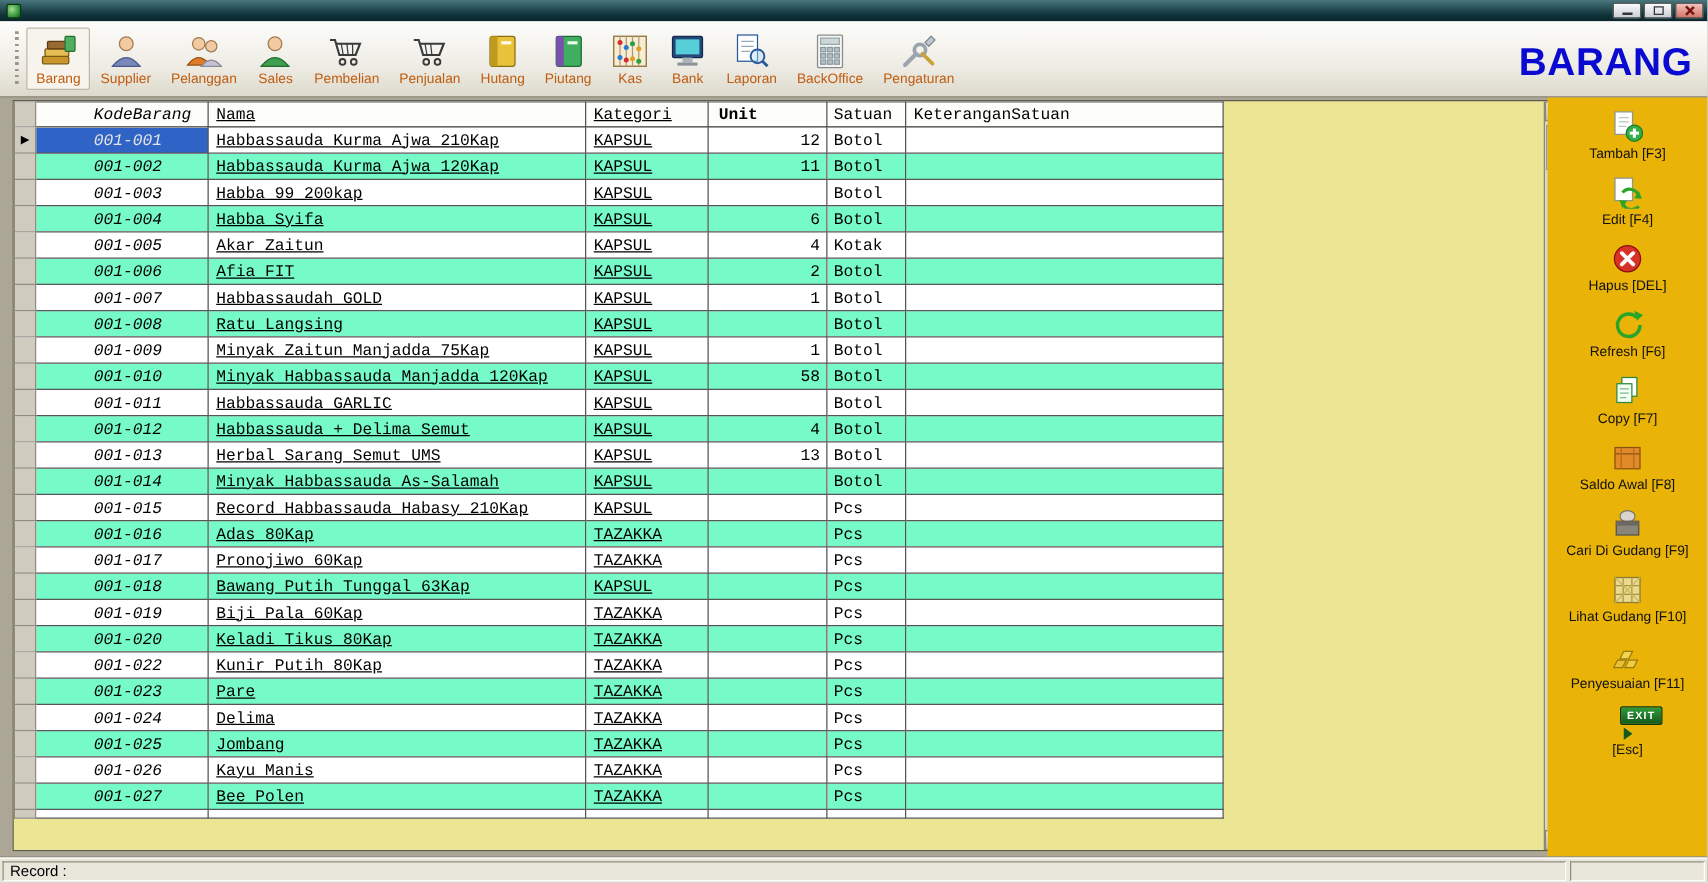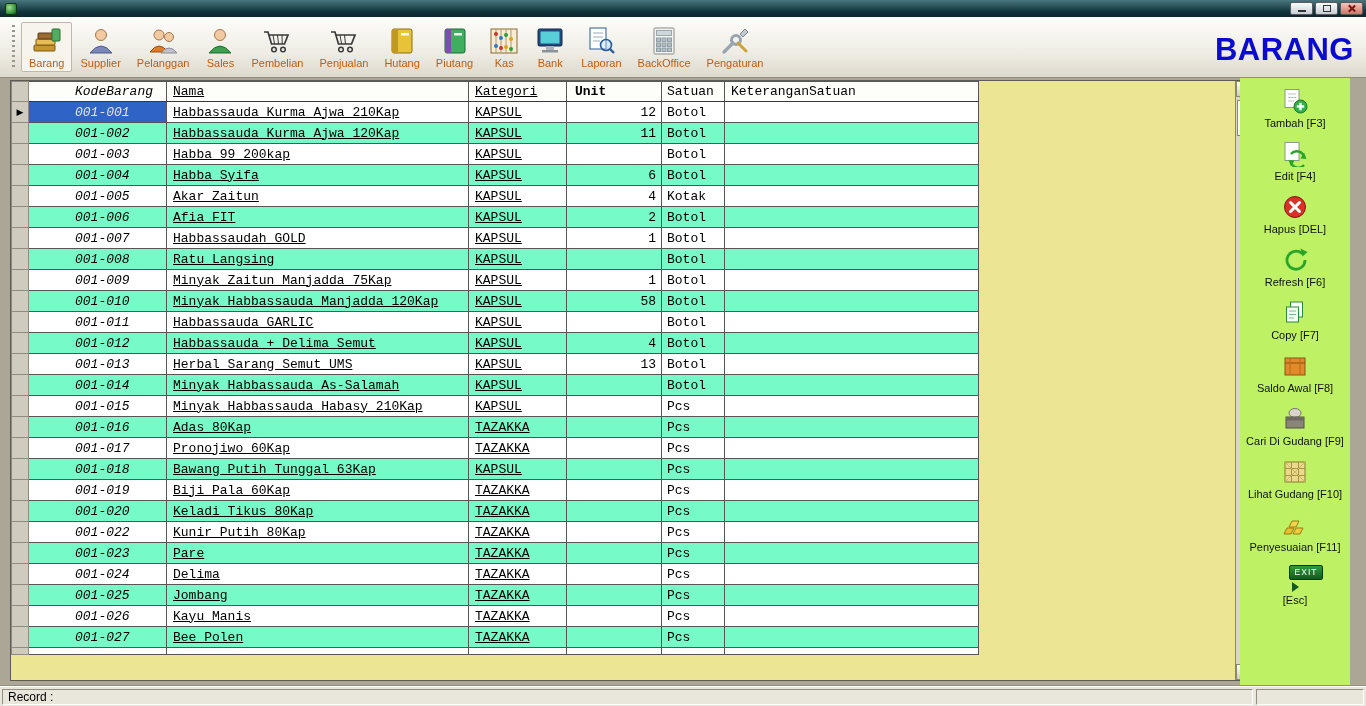--- a/index.html
+++ b/index.html
@@ -61,27 +61,27 @@
     background:#dad6ca; border-left:1px solid #8a867a; }
   .sb-btn { position:absolute; left:0; width:15px; height:16px; border:1px solid #8a867a;
     background:linear-gradient(#ffffff,#cfcbbf); display:flex; align-items:center; justify-content:center; }
   .sb-up { top:0; } .sb-down { bottom:0; }
   .arr-up { width:0; height:0; border-left:4px solid transparent; border-right:4px solid transparent; border-bottom:5px solid #1a1a1a; }
   .arr-down { width:0; height:0; border-left:4px solid transparent; border-right:4px solid transparent; border-top:5px solid #1a1a1a; }
   .sb-thumb { position:absolute; left:1px; top:19px; width:13px; height:36px;
     border:1px solid #8a867a; background:linear-gradient(90deg,#fdfdfb,#cbc7bb); }
 
   
-  .sidebar { position:absolute; right:16px; top:78px; bottom:20px; width:110px;
-    background:#bef264; display:flex; flex-direction:column; align-items:center; padding-top:9px; gap:11px; }
+  .sidebar { position:absolute; right:0; top:78px; bottom:20px; width:128px;
+    background:#eab308; display:flex; flex-direction:column; align-items:center; padding-top:9px; gap:11px; }
   .side-btn { display:flex; flex-direction:column; align-items:center; width:104px; }
   .side-btn .sicon { height:28px; display:flex; align-items:center; justify-content:center; }
   .side-btn .lbl { font-size:11px; color:#111; margin-top:2px; white-space:nowrap; }
   .exit-badge { width:34px; height:15px; background:linear-gradient(#2f9a3c,#135a1d);
-    border:1px solid #0b3a11; border-radius:2px; color:#fff; font-size:8.5px; font-weight:normal;
+    border:1px solid #0b3a11; border-radius:2px; color:#fff; font-size:8.5px; font-weight:bold;
     display:flex; align-items:center; justify-content:center; letter-spacing:1px;margin-left:22px; }
   .exit-arrow { width:0; height:0; margin-top:2px; border-top:5px solid transparent;
     border-bottom:5px solid transparent; border-left:7px solid #135a1d; }
 
   
   .statusbar { position:absolute; bottom:0; left:0; right:0; height:20px; background:#e9e6db;
     border-top:1px solid #fff; box-shadow:0 -1px 0 #928e80; display:flex; align-items:center; padding:1px 2px; gap:3px; }
   .status-cell { height:16px; border:1px solid; border-color:#928e80 #fff #fff #928e80;
     display:flex; align-items:center; padding-left:5px; font-size:12px; color:#000; }
   .status-main { flex:1; }
@@ -418,21 +418,21 @@
           <td class="c-nama">Minyak Habbassauda As-Salamah</td>
           <td class="c-kat">KAPSUL</td>
           <td class="c-unit"></td>
           <td class="c-sat">Botol</td>
           <td class="c-ket"></td>
         </tr>
 
         <tr>
           <td class="rowhdr"></td>
           <td class="c-kode">001-015</td>
-          <td class="c-nama">Minyak Habbassauda Habasy 210Kap</td>
+          <td class="c-nama">Record Habbassauda Habasy 210Kap</td>
           <td class="c-kat">KAPSUL</td>
           <td class="c-unit"></td>
           <td class="c-sat">Pcs</td>
           <td class="c-ket"></td>
         </tr>
 
         <tr>
           <td class="rowhdr"></td>
           <td class="c-kode">001-016</td>
           <td class="c-nama">Adas 80Kap</td>

